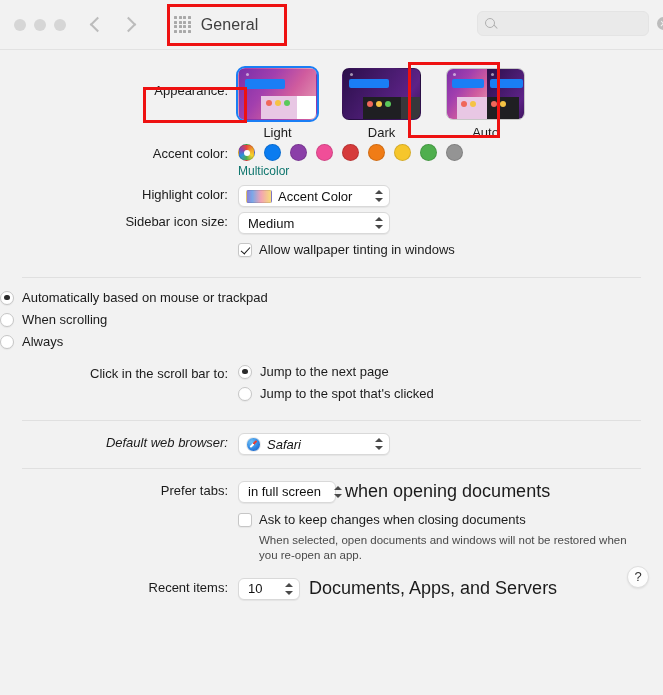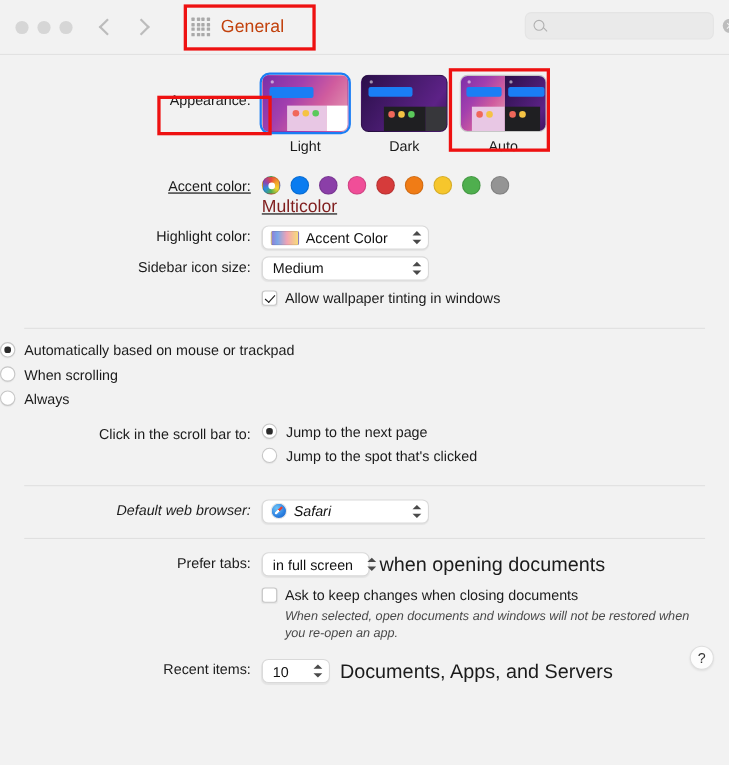--- a/index.html
+++ b/index.html
@@ -32,21 +32,21 @@
     margin-left: 30px;
     padding: 6px 16px 6px 10px;
   }
   .grid-icon {
     display: grid;
     grid-template-columns: repeat(4, 3px);
     grid-template-rows: repeat(4, 3px);
     gap: 1.6px;
   }
   .grid-icon i { background: #a9a9a9; border-radius: 0.5px; display: block; }
-  .page-title { font-size: 16px; color: #c2410c; letter-spacing: .1px; }
+  .page-title { font-size: 16px; color: #404040; letter-spacing: .1px; }
 
   .search {
     position: absolute; right: 14px; top: 11px;
     width: 172px; height: 25px;
     background: #eaeaea;
     border: 1px solid #e4e4e4;
     border-radius: 6px;
     display: flex; align-items: center;
     padding: 0 7px;
   }
@@ -79,21 +79,21 @@
 
   .row { display: flex; align-items: flex-start; margin-bottom: 5px; }
   .lbl {
     width: 238px; text-align: right; padding-right: 10px;
     font-size: 13px; color: #1b1b1b; flex: none; line-height: 20px;
   }
   .ctl { flex: 1; }
 
   
   .appearance-row { margin-top: 8px; margin-bottom: 2px; }
-  .themes { display: flex; gap: 11px; }
+  .themes { display: flex; gap: 25px; }
   .theme { width: 79px; }
   .thumb {
     width: 79px; height: 52px; border-radius: 7px; overflow: hidden;
     position: relative; border: 1px solid rgba(0,0,0,.18);
   }
   .thumb.sel { outline: 2.5px solid #1a7ef5; outline-offset: 0px; border-color: transparent; }
   .thumb .half { position: absolute; top: 0; bottom: 0; overflow: hidden; }
   .bgL { background: linear-gradient(125deg,#7b2fa8 0%,#a23fae 35%,#d05c9e 62%,#e8a6b6 100%); }
   .bgD { background: linear-gradient(125deg,#2b0f4a 0%,#451a6b 40%,#5d2287 75%,#3a1258 100%); }
   .urlbar { position: absolute; background: #1a7ef5; border-radius: 2px; }
@@ -109,21 +109,21 @@
   
   .swatches { display: flex; gap: 9px; align-items: center; }
   .sw { width: 17px; height: 17px; border-radius: 50%; border: 1px solid rgba(0,0,0,.13); cursor: pointer; }
   .sw.multi {
     background: conic-gradient(#e8453c, #f0a02a, #f6d32d, #4cae4f, #2d8fe0, #8e44ad, #e8453c);
     position: relative;
   }
   .sw.multi::after {
     content: ""; position: absolute; inset: 4.5px; border-radius: 50%; background: #fff;
   }
-  .multicolor-label { font-size: 16px; color: #7f1d1d; margin-top: 3px; }
+  .multicolor-label { font-size: 12px; color: #0f766e; margin-top: 3px; }
 
   
   .popup {
     display: inline-flex; align-items: center; gap: 6px;
     height: 22px; background: #fff; border: 1px solid #d9d9d9;
     border-radius: 6px; padding: 0 4px 0 7px;
     box-shadow: 0 1px 1px rgba(0,0,0,.06);
     font-size: 13px; color: #111; cursor: pointer;
   }
   .popup .txt { flex: 1; white-space: nowrap; }
@@ -174,21 +174,21 @@
   .radio {
     width: 14px; height: 14px; border-radius: 50%; background: #fff;
     border: 1px solid #c6c6c6; flex: none; position: relative;
     box-shadow: 0 1px 1px rgba(0,0,0,.05); cursor: pointer;
   }
   .radio.on::after {
     content: ""; position: absolute; inset: 3.4px; border-radius: 50%; background: #2b2b2b;
   }
   .radio-label { font-size: 13px; color: #1b1b1b; }
 
-  .hint { font-size: 11.5px; color: #4a4a4a; line-height: 15px; margin: -2px 0 10px 21px; max-width: 370px; font-style: italic; }
+  .hint { font-size: 11.5px; color: #4a4a4a; line-height: 15px; margin: -2px 0 10px 21px; max-width: 370px; }
 
   .divider { height: 1px; background: #e0e0e0; margin: 12px 22px; }
 
   .inline-txt { font-size: 18px; color: #1b1b1b; margin-left: 9px; }
   .inline-row { display: flex; align-items: center; }
 
   .help-btn {
     position: absolute; right: 14px; bottom: 12px;
     width: 22px; height: 22px; border-radius: 50%;
     background: #fdfdfd; border: 1px solid #dedede;
@@ -299,21 +299,21 @@
               </div>
             </div>
           </div>
           <div class="theme-name">Auto</div>
         </div>
 
       </div>
     </div>
   </div>
 
-  <div class="row" style="margin-top:20px;text-decoration:underline;">
+  <div class="row" style="margin-top:4px;">
     <div class="lbl">Accent color:</div>
     <div class="ctl">
       <div class="swatches">
         <span class="sw multi"></span>
         <span class="sw" style="background:#0a7cf0"></span>
         <span class="sw" style="background:#8b3fa8"></span>
         <span class="sw" style="background:#f04e98"></span>
         <span class="sw" style="background:#d63b3b"></span>
         <span class="sw" style="background:#f07c16"></span>
         <span class="sw" style="background:#f6c62c"></span>

